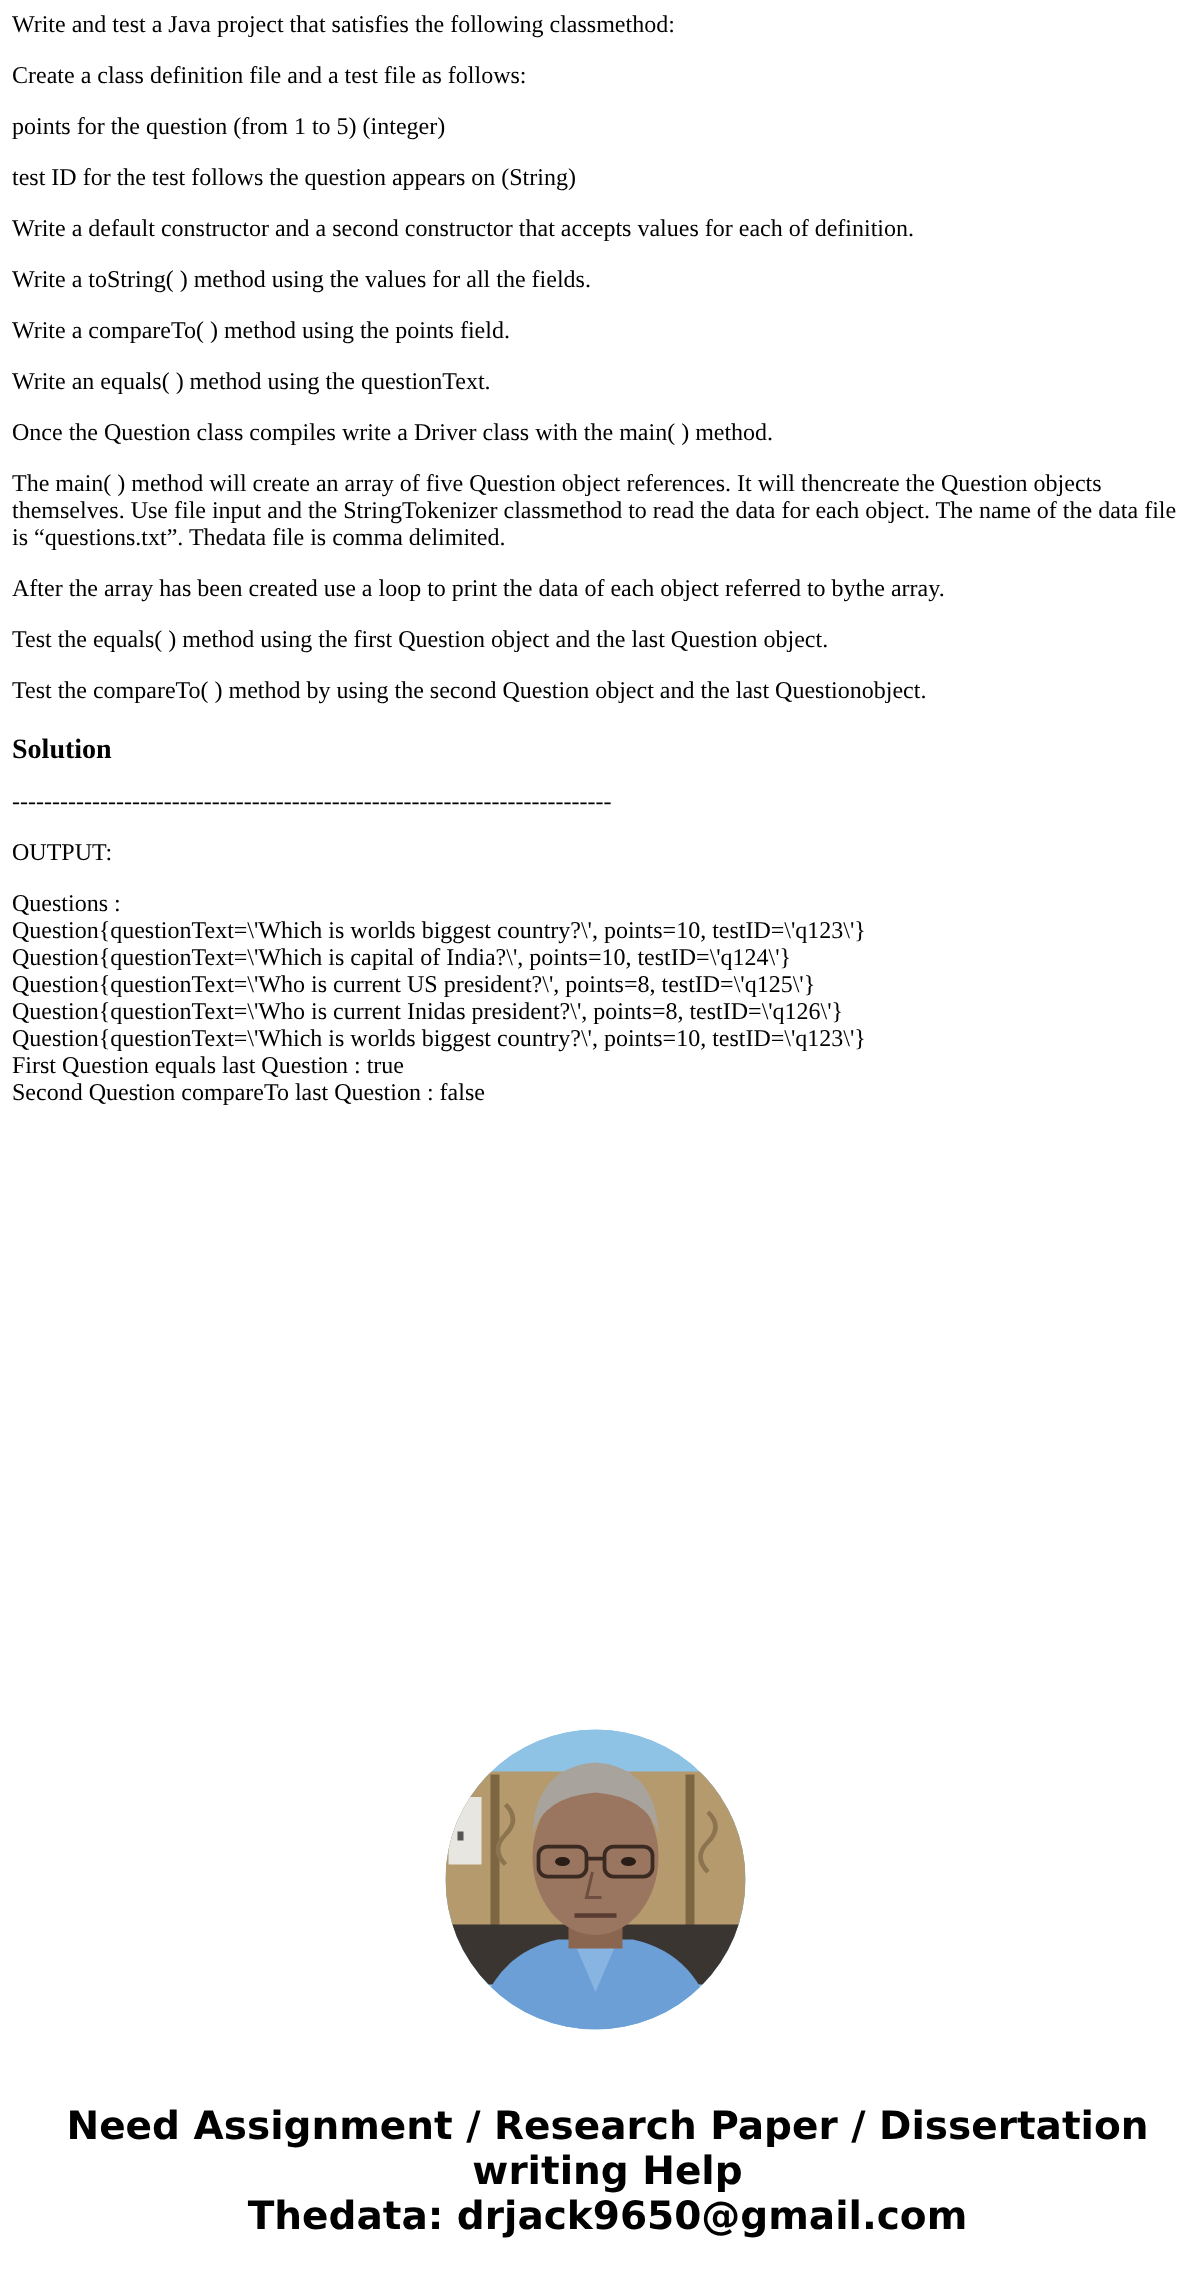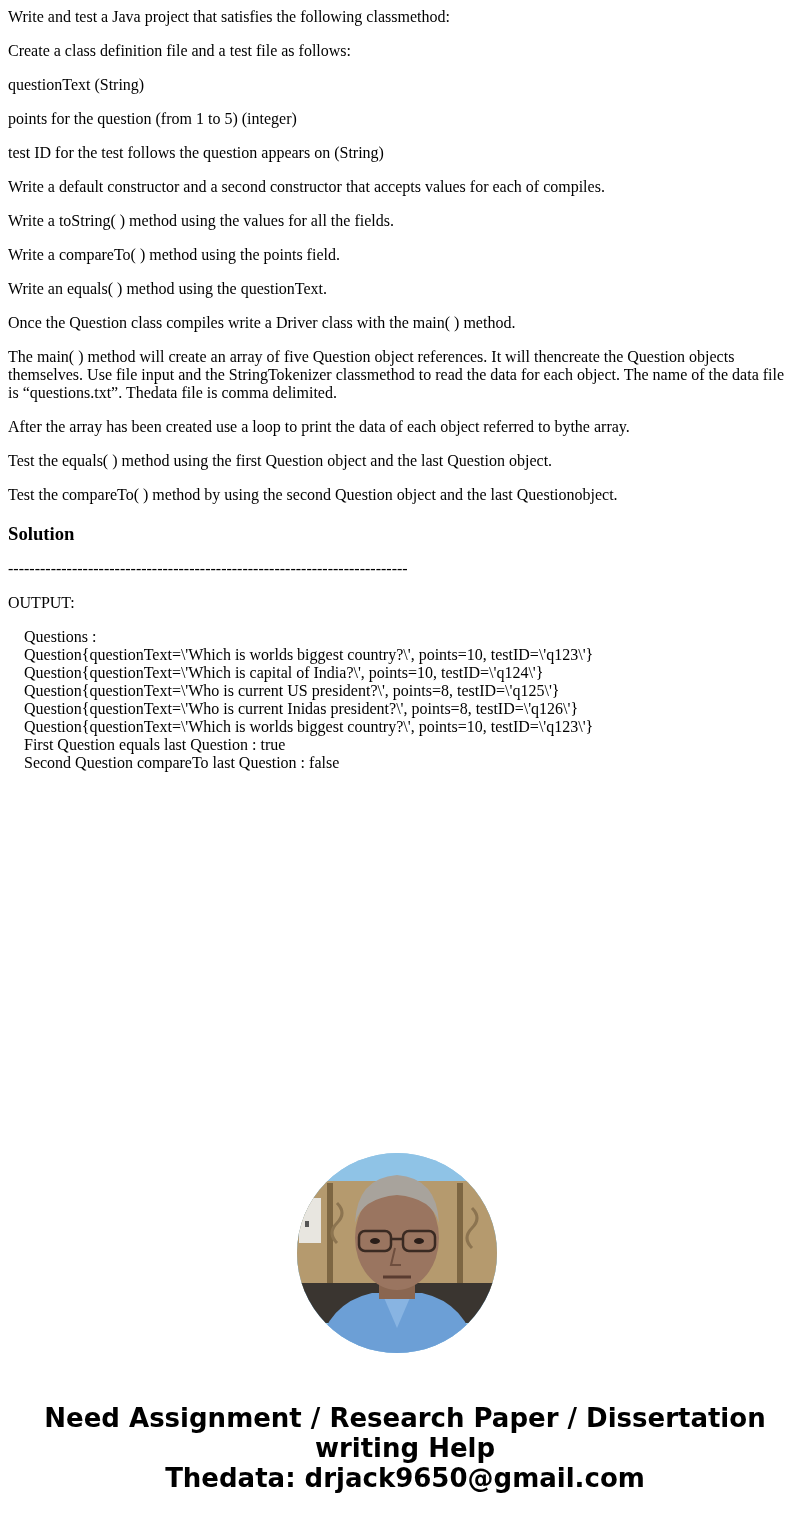--- a/index.html
+++ b/index.html
@@ -28,21 +28,21 @@
     }
     h3 {
       font-family: "Liberation Serif", serif;
       font-size: 18.7px;
       font-weight: bold;
       margin: 19px 0 16px 0;
       line-height: 21px;
     }
     .output-block {
       line-height: 18px;
-      margin: 16px;
+      margin: 0;
     }
     .output-line {
       display: block;
       white-space: nowrap;
     }
     .avatar-wrap {
       position: absolute;
       left: 297px;
       top: 1153px;
       width: 200px;
@@ -67,24 +67,23 @@
       color: #000000;
     }
     .promo span { display: block; padding-left: 16px; }
   </style>
 </head>
 <body>
 
 <div class="content">
   <p>Write and test a Java project that satisfies the following classmethod:</p>
   <p>Create a class definition file and a test file as follows:</p>
-  <p>questionText (String)</p>
   <p>points for the question (from 1 to 5) (integer)</p>
   <p>test ID for the test follows the question appears on (String)</p>
-  <p>Write a default constructor and a second constructor that accepts values for each of compiles.</p>
+  <p>Write a default constructor and a second constructor that accepts values for each of definition.</p>
   <p>Write a toString( ) method using the values for all the fields.</p>
   <p>Write a compareTo( ) method using the points field.</p>
   <p>Write an equals( ) method using the questionText.</p>
   <p>Once the Question class compiles write a Driver class with the main( ) method.</p>
   <p>The main( ) method will create an array of five Question object references. It will thencreate the Question objects themselves. Use file input and the StringTokenizer classmethod to read the data for each object. The name of the data file is “questions.txt”. Thedata file is comma delimited.</p>
   <p>After the array has been created use a loop to print the data of each object referred to bythe array.</p>
   <p>Test the equals( ) method using the first Question object and the last Question object.</p>
   <p>Test the compareTo( ) method by using the second Question object and the last Questionobject.</p>
 
   <h3>Solution</h3>

